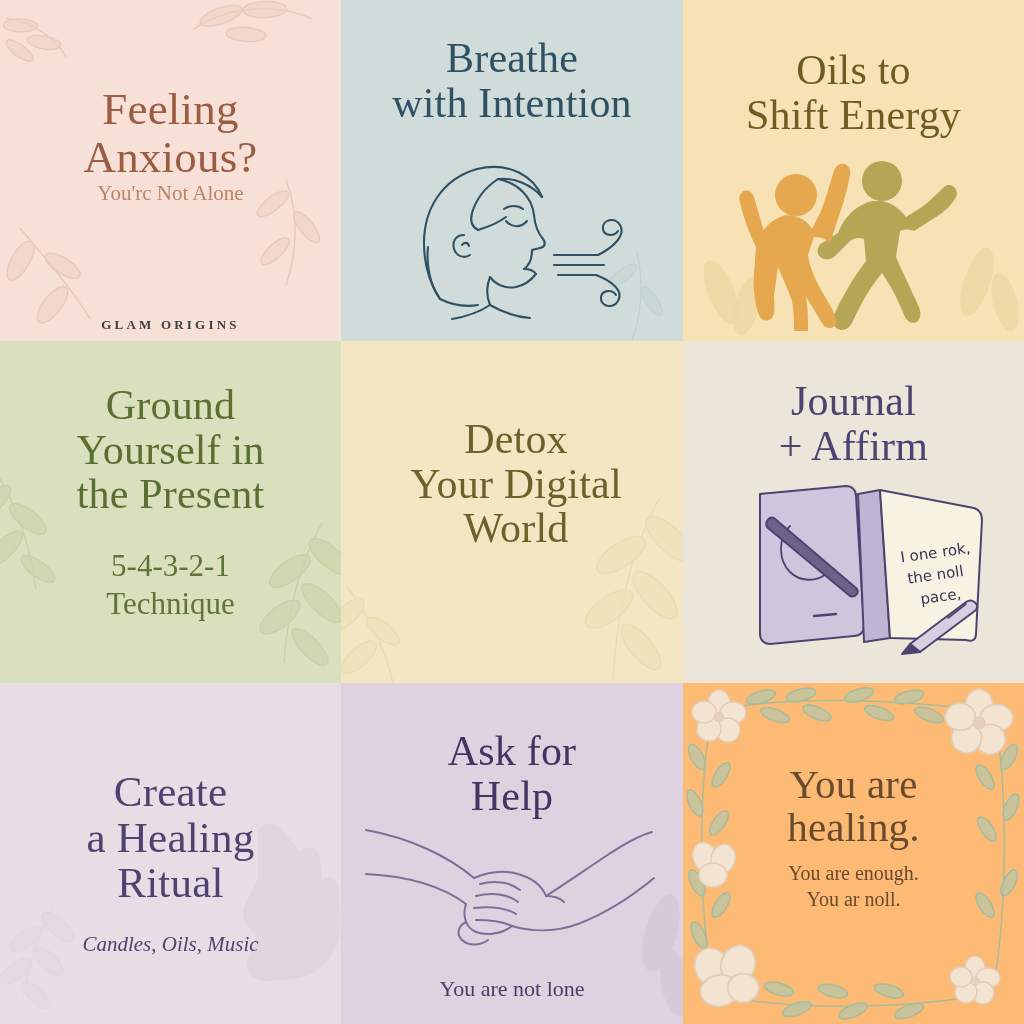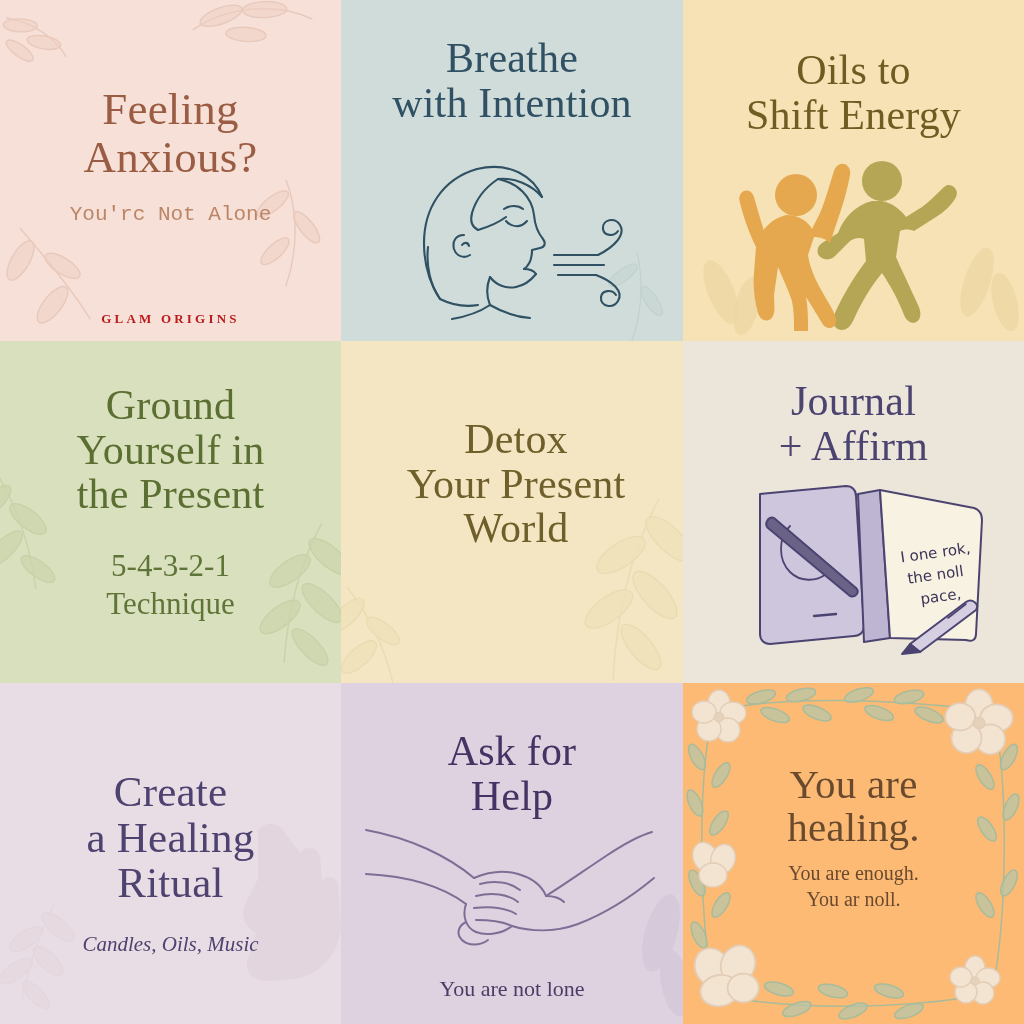--- a/index.html
+++ b/index.html
@@ -31,22 +31,22 @@
   }
   .sub{text-align:center;line-height:1.18;}
   .brand{
     text-align:center;letter-spacing:3.2px;
     font-size:13px;font-weight:700;
   }
 
   
   .c1{background:#f6e0d7;}
   .c1 .title{font-size:45px;color:#9a5c42;margin-top:86px;}
-  .c1 .sub{font-size:21px;color:#bc8566;margin-top:22px;font-family:Liberation Mono, monospace;}
-  .c1 .brand{color:#b91c1c;position:absolute;bottom:14px;width:100%;}
+  .c1 .sub{font-size:21px;color:#bc8566;}
+  .c1 .brand{color:#404040;position:absolute;bottom:8px;width:100%;}
 
   
   .c2{background:#cfdcda;}
   .c2 .title{font-size:42px;color:#2f5163;margin-top:36px;}
   .c2 .art{margin-top:10px;}
 
   
   .c3{background:#f6e2b4;}
   .c3 .title{font-size:42px;color:#6e5c22;margin-top:48px;}
   .c3 .art{margin-top:6px;}
@@ -292,21 +292,21 @@
           <ellipse cx="62" cy="56" rx="28" ry="12" transform="rotate(-34 62 56)"></ellipse>
           <ellipse cx="96" cy="96" rx="30" ry="12" transform="rotate(48 96 96)"></ellipse>
           <ellipse cx="50" cy="110" rx="28" ry="12" transform="rotate(-36 50 110)"></ellipse>
           <ellipse cx="82" cy="148" rx="28" ry="11" transform="rotate(50 82 148)"></ellipse>
         </g>
       </g>
     </svg>
     <div class="content">
       <div class="title">
         <div>Detox</div>
-        <div>Your Present</div>
+        <div>Your Digital</div>
         <div>World</div>
       </div>
     </div>
   </div>
 
   <div class="cell c6">
     <div class="content">
       <div class="title">
         <div>Journal</div>
         <div>+ Affirm</div>

